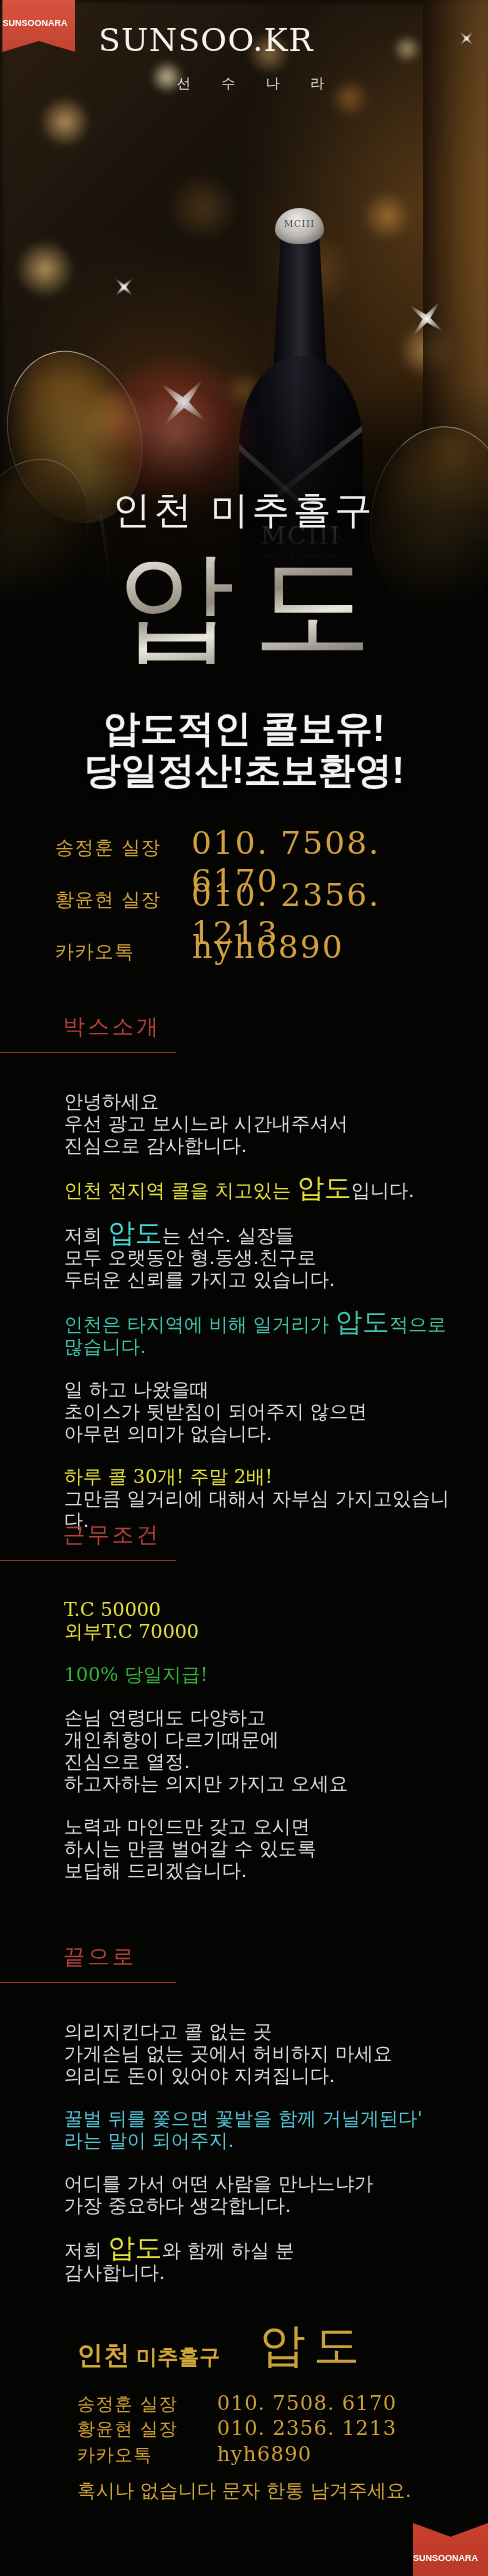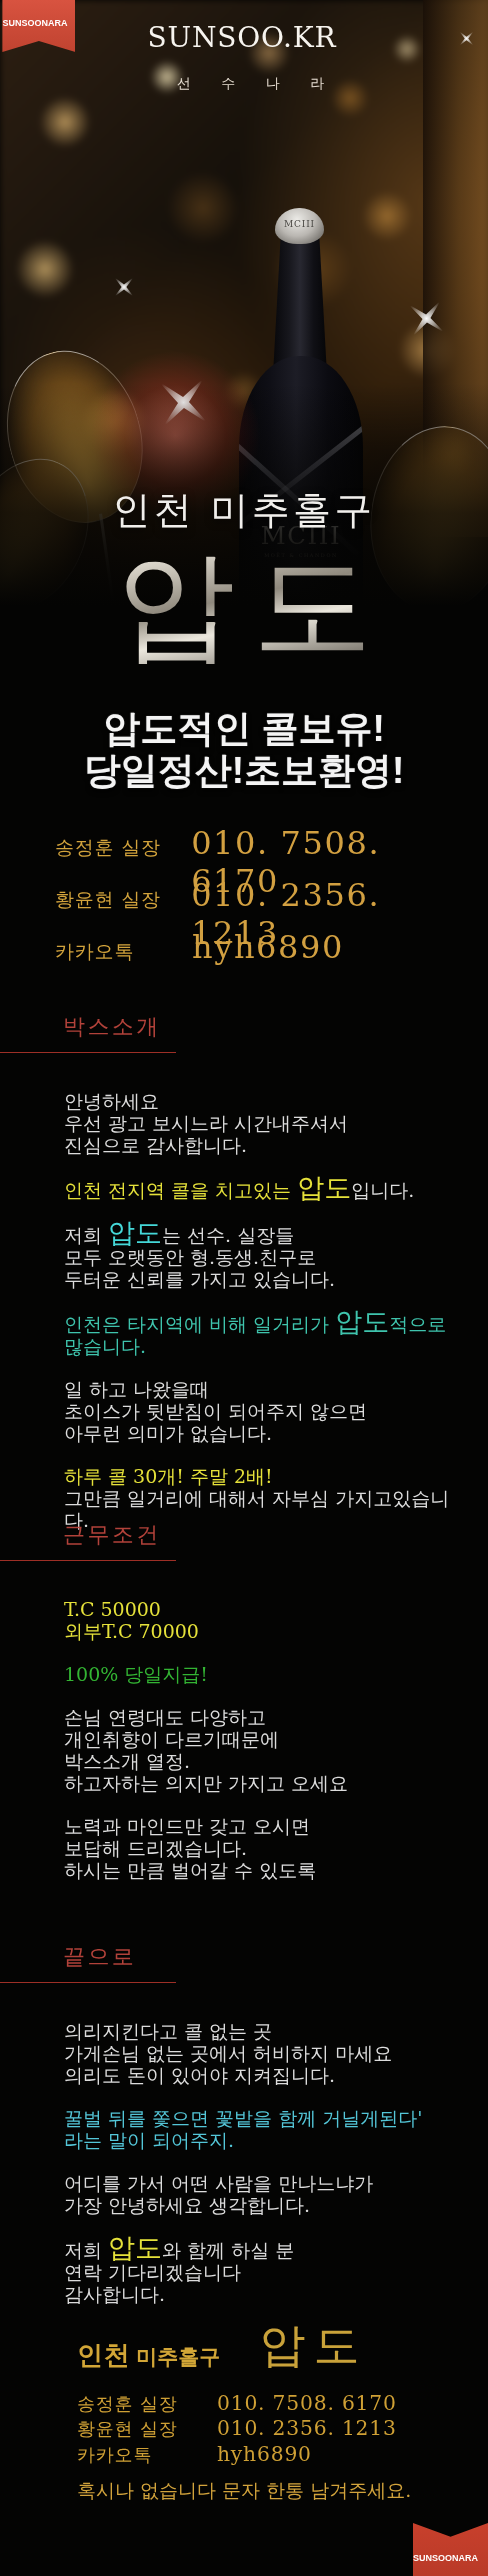--- a/index.html
+++ b/index.html
@@ -72,21 +72,21 @@
     clip-path:polygon(50% 0%,56% 44%,100% 50%,56% 56%,50% 100%,44% 56%,0% 50%,44% 44%);}
   .sp1{left:151px;top:370px;width:65px;height:65px;transform:rotate(40deg);}
   .sp2{left:403px;top:295px;width:47px;height:47px;transform:rotate(38deg);}
   .sp3{left:110px;top:273px;width:28px;height:28px;transform:rotate(45deg);}
   .sp4{left:456px;top:28px;width:21px;height:21px;transform:rotate(45deg);}
   .hero-fade{position:absolute;left:0;top:244px;width:488px;height:464px;
     background:linear-gradient(180deg,rgba(4,4,3,0) 30%,rgba(4,4,3,.78) 58%,#040403 78%);}
 
   
   .site-title{position:absolute;left:0;top:21px;width:412px;text-align:center;
-    font-size:28px;letter-spacing:0.8px;color:#f7f4ef;margin-left:36px;}
+    font-size:32px;letter-spacing:0.8px;color:#f7f4ef;}
   .site-sub{position:absolute;left:13px;top:75px;width:488px;text-align:center;
     font-size:14px;letter-spacing:13px;color:#e6ddd1;}
   .hero-region{position:absolute;left:0;top:485px;width:488px;text-align:center;
     font-size:38px;letter-spacing:3.3px;color:#f1efec;font-weight:400;
     text-shadow:0 1.6px 8.1px rgba(0,0,0,.8);}
   .hero-logo{position:absolute;left:0;top:540px;width:488px;text-align:center;
     font-size:119px;line-height:130px;letter-spacing:18px;text-indent:18px;font-weight:400;
     background:linear-gradient(168deg,#faf8f2 6%,#d9d4c9 24%,#8f897d 46%,#ebe7dd 60%,#6f6a61 84%,#bab4a8 100%);
     -webkit-background-clip:text;background-clip:text;color:transparent;}
 
@@ -250,48 +250,47 @@
         <div class="block">
           <div class="line"><span class="seg y">T.C 50000</span></div>
           <div class="line"><span class="seg y">외부T.C 70000</span></div>
         </div>
         <div class="block">
           <div class="line"><span class="seg g">100% 당일지급!</span></div>
         </div>
         <div class="block">
           <div class="line"><span class="seg w">손님 연령대도 다양하고</span></div>
           <div class="line"><span class="seg w">개인취향이 다르기때문에</span></div>
-          <div class="line"><span class="seg w">박스소개 열정.</span></div>
+          <div class="line"><span class="seg w">진심으로 열정.</span></div>
           <div class="line"><span class="seg w">하고자하는 의지만 가지고 오세요</span></div>
         </div>
         <div class="block">
           <div class="line"><span class="seg w">노력과 마인드만 갖고 오시면</span></div>
+          <div class="line"><span class="seg w">하시는 만큼 벌어갈 수 있도록</span></div>
           <div class="line"><span class="seg w">보답해 드리겠습니다.</span></div>
-          <div class="line"><span class="seg w">하시는 만큼 벌어갈 수 있도록</span></div>
         </div>
       </section>
       <section class="content-section sec3">
         <h2 class="sec-heading">끝으로</h2>
         <div class="sec-underline"></div>
         <div class="block">
           <div class="line"><span class="seg w">의리지킨다고 콜 없는 곳</span></div>
           <div class="line"><span class="seg w">가게손님 없는 곳에서 허비하지 마세요</span></div>
           <div class="line"><span class="seg w">의리도 돈이 있어야 지켜집니다.</span></div>
         </div>
         <div class="block">
           <div class="line"><span class="seg c">꿀벌 뒤를 쫓으면 꽃밭을 함께 거닐게된다'</span></div>
           <div class="line"><span class="seg c">라는 말이 되어주지.</span></div>
         </div>
         <div class="block">
           <div class="line"><span class="seg w">어디를 가서 어떤 사람을 만나느냐가</span></div>
-          <div class="line"><span class="seg w">가장 안녕하세요 생각합니다.</span></div>
+          <div class="line"><span class="seg w">가장 중요하다 생각합니다.</span></div>
         </div>
         <div class="block">
           <div class="line"><span class="seg w">저희 </span><span class="seg yb">압도</span><span class="seg w">와 함께 하실 분</span></div>
-          <div class="line"><span class="seg w">연락 기다리겠습니다</span></div>
           <div class="line"><span class="seg w">감사합니다.</span></div>
         </div>
       </section>
     </div>
 
   <div class="footer-region">
     <span class="fr-big">인천</span><span class="fr-small">미추홀구</span>
   </div>
   <div class="footer-logo">압도</div>
   <div class="footer-contacts">

